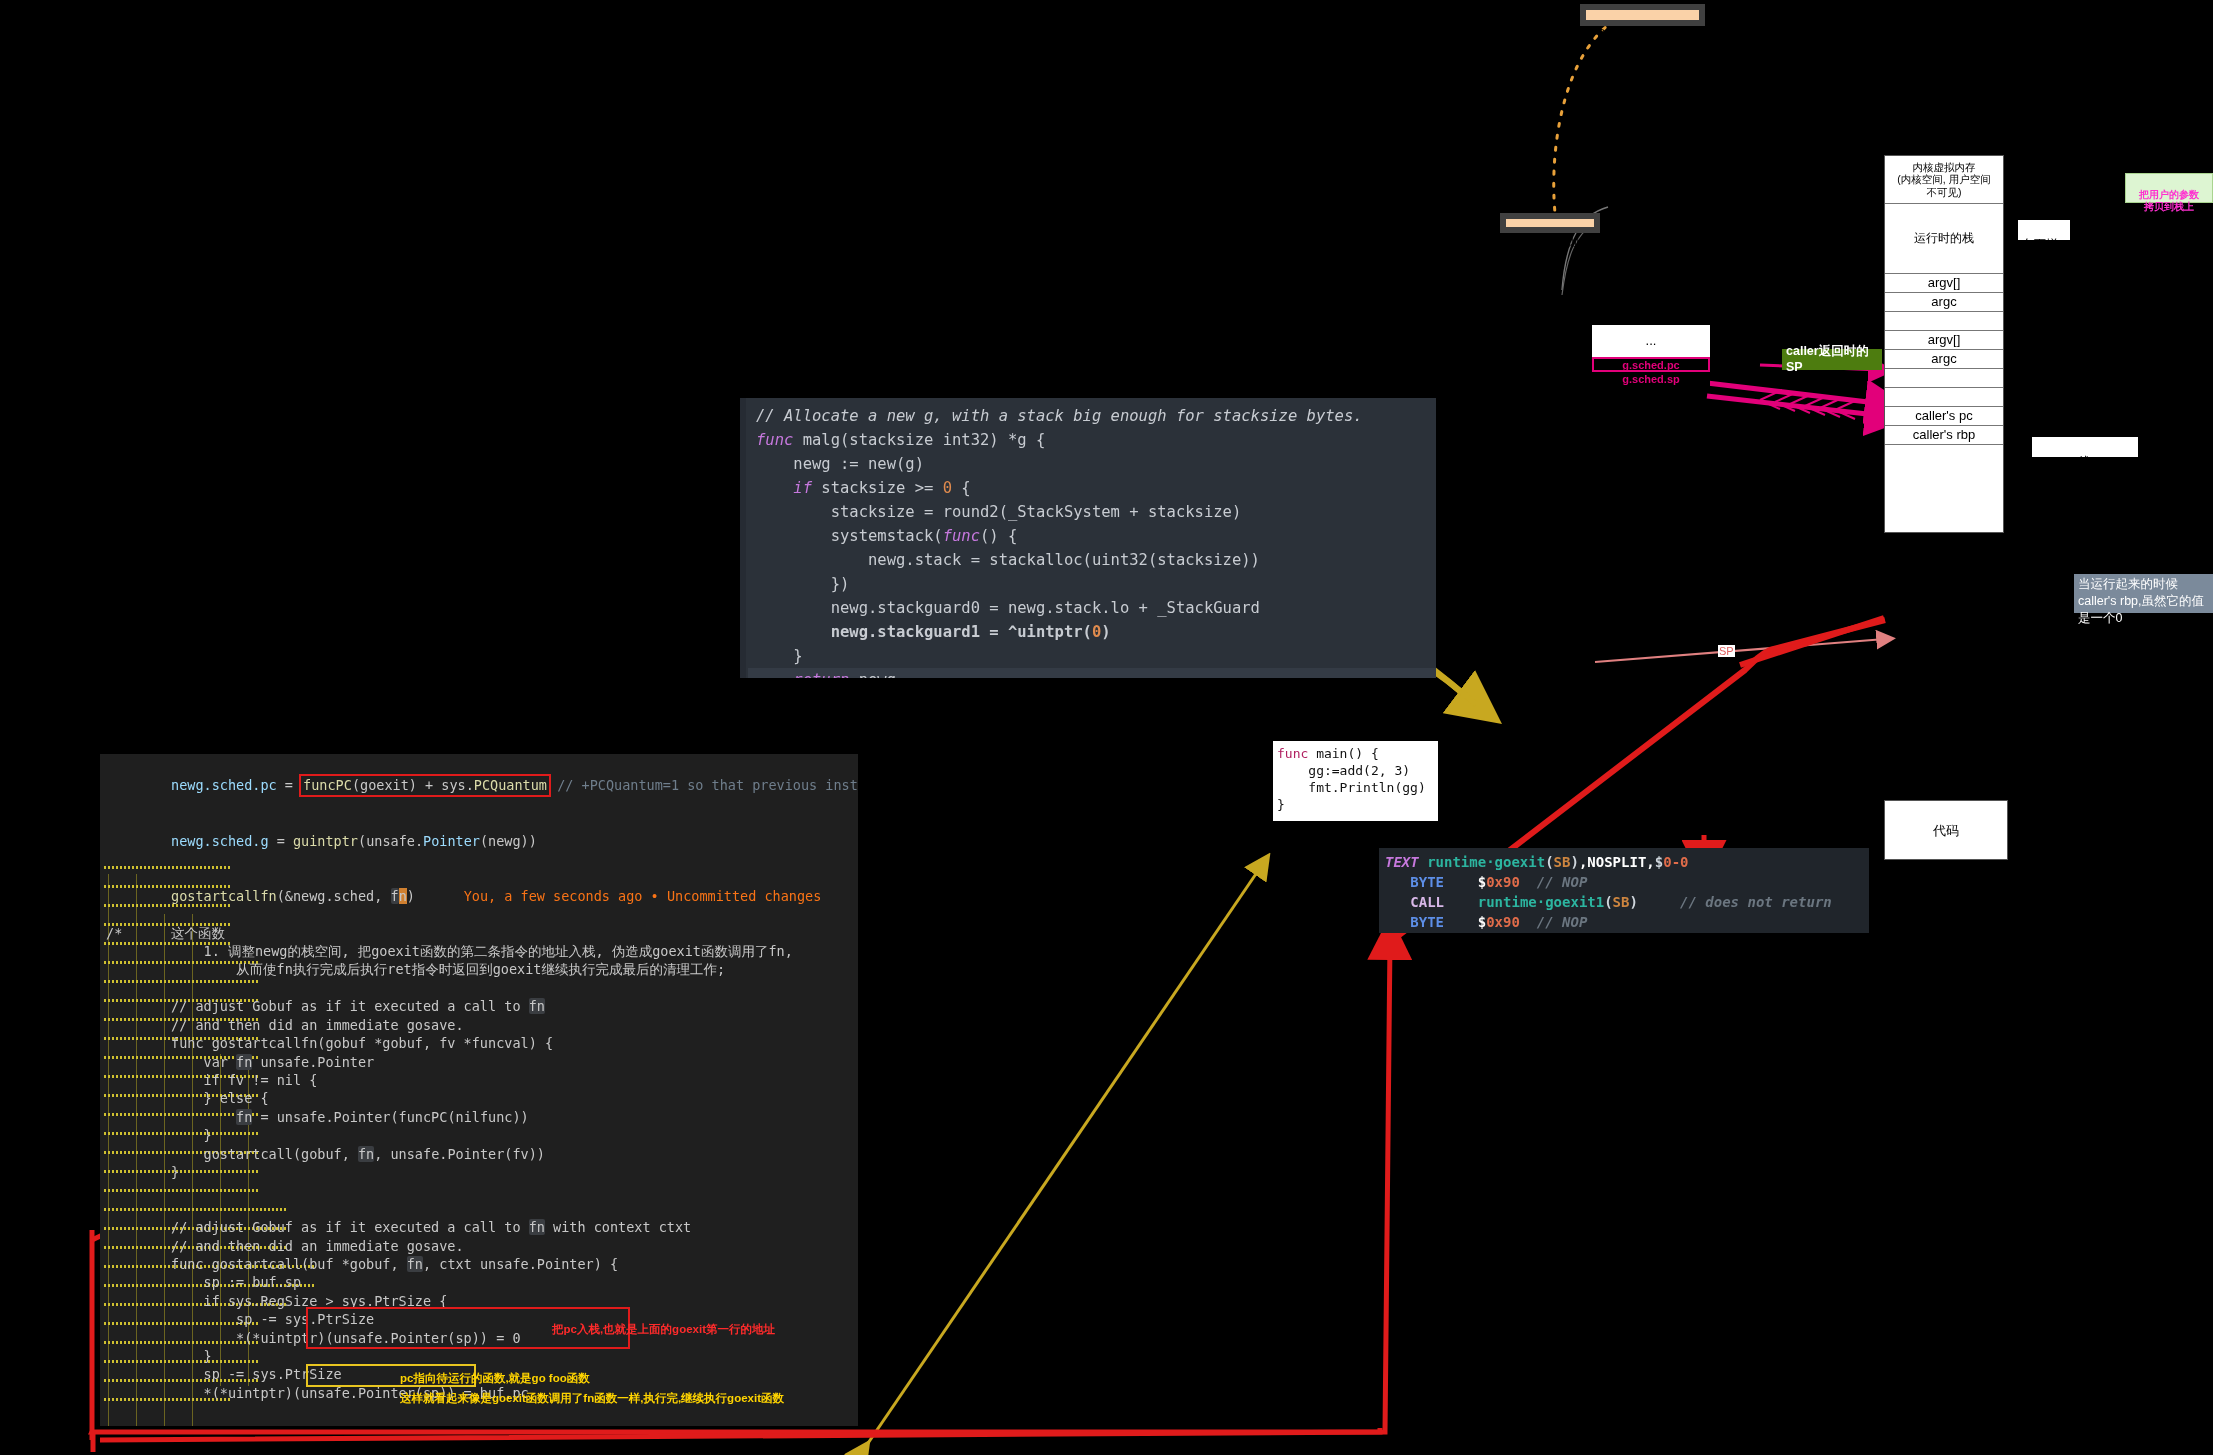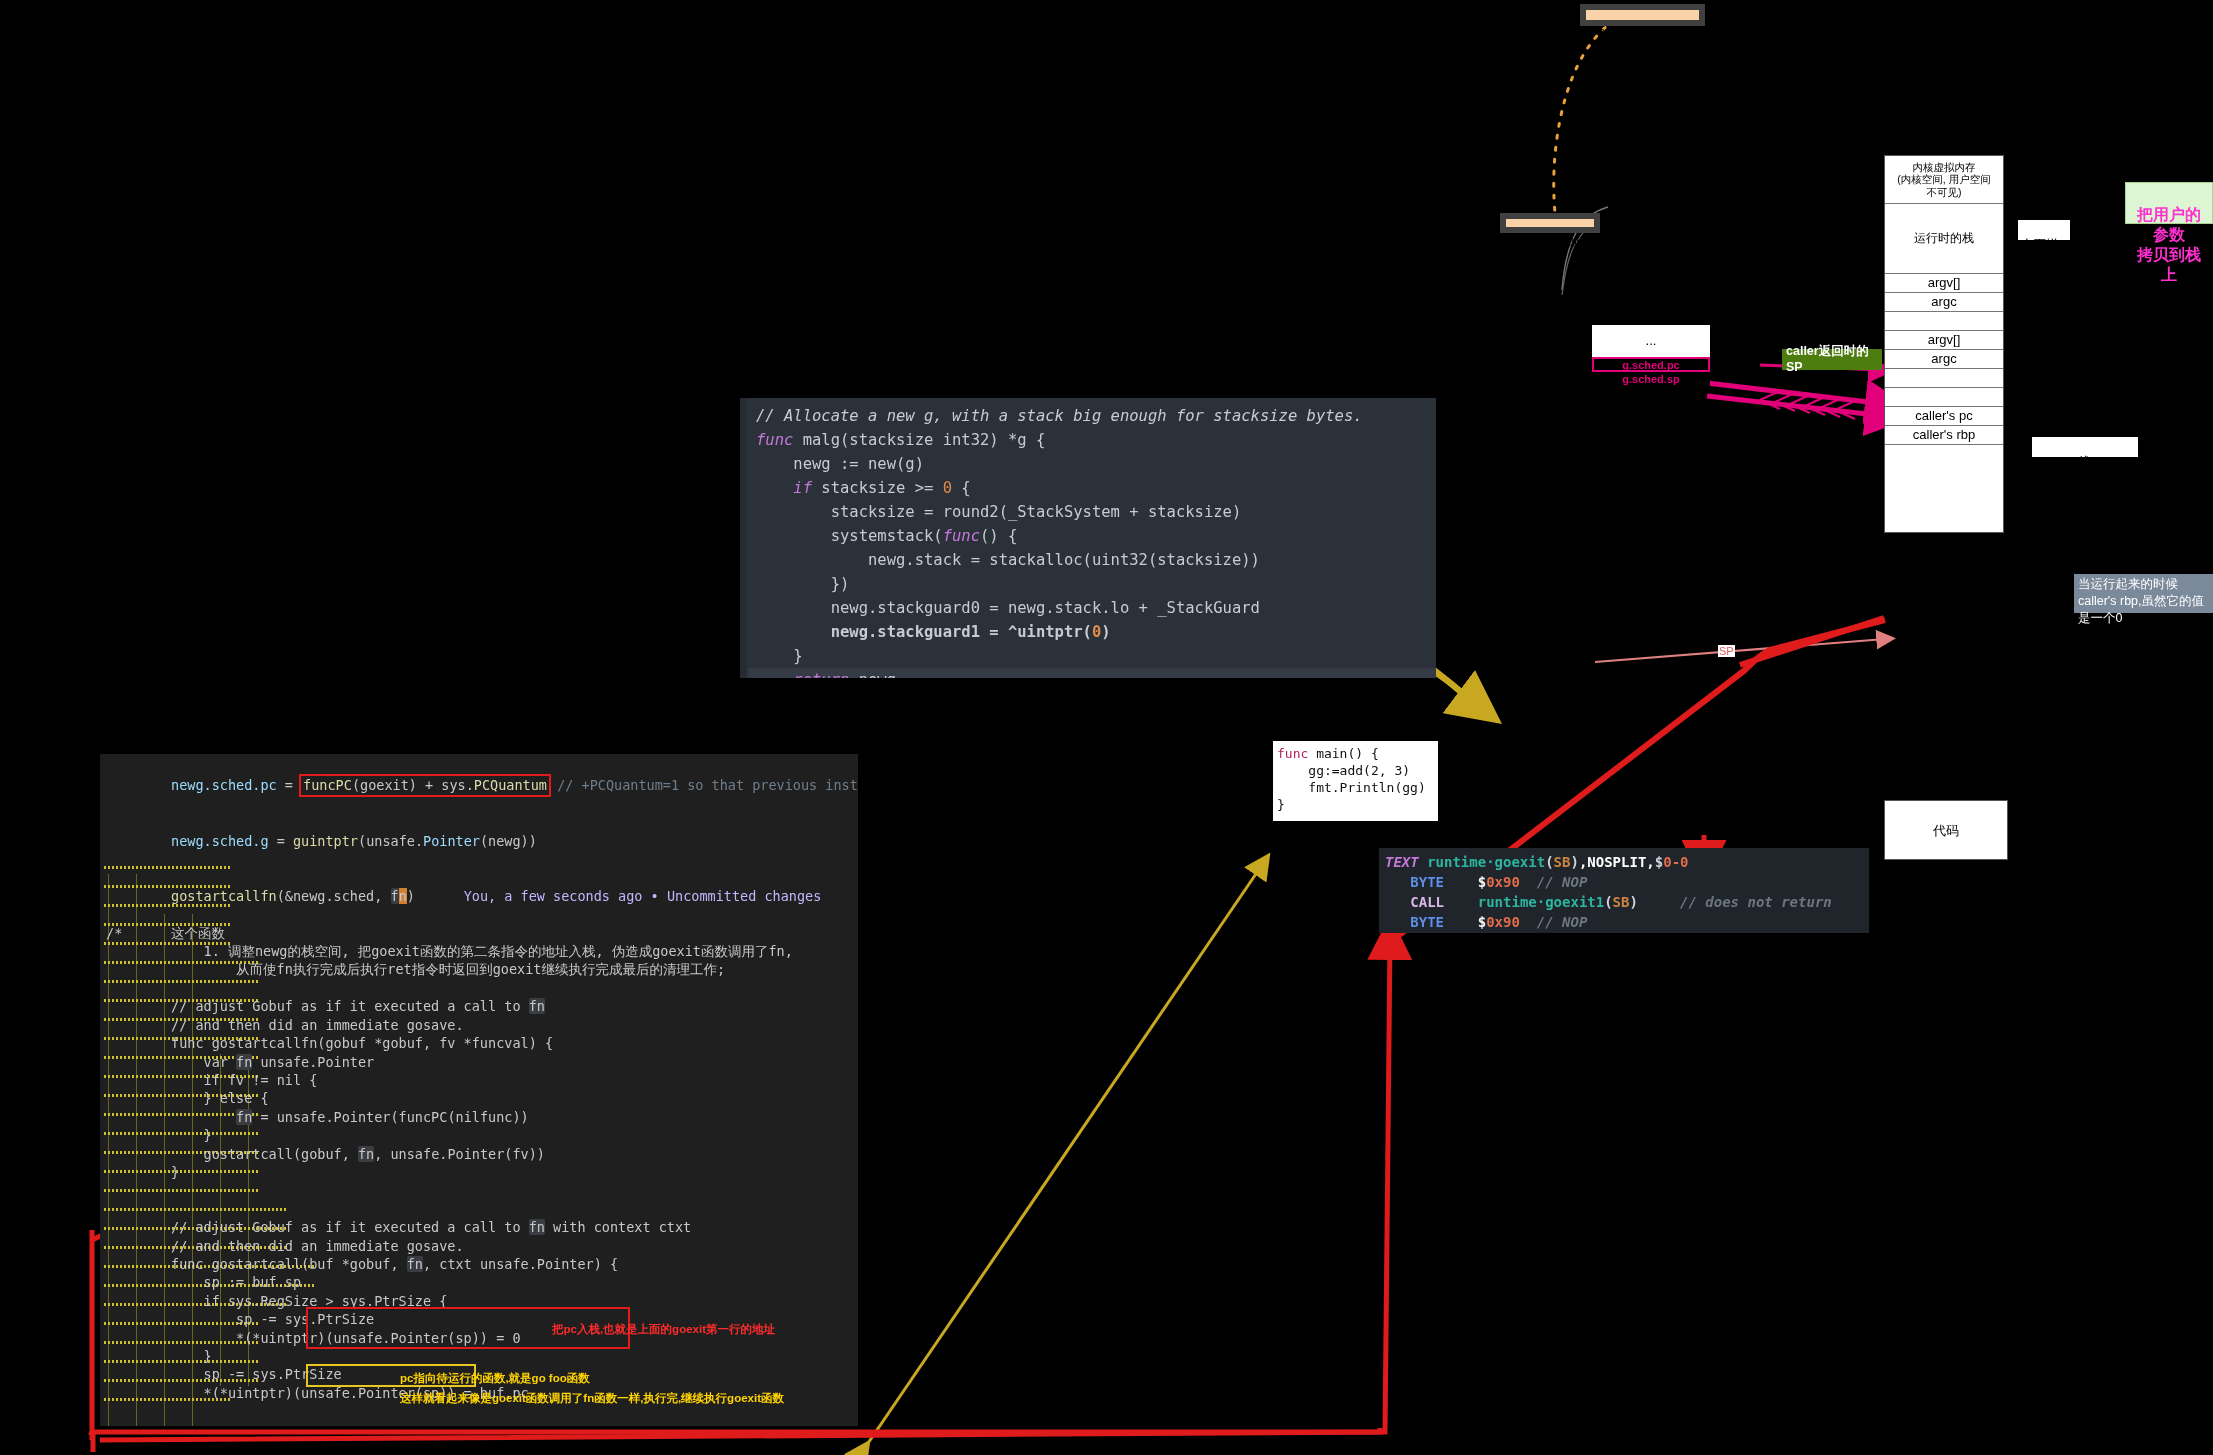--- a/index.html
+++ b/index.html
@@ -42,21 +42,21 @@
   .c-kw{color:#c678dd;font-style:italic;}
   .c-num{color:#e08b4e;}
   .hl-line{background:#343b45;}
 
   
   .ed-dark .codeline{font-size:13.5px;line-height:18.4px;color:#c8c8c8;}
   .d-prop{color:#9cdcfe;}
   .d-fn{color:#dcdcaa;}
   .d-cmt{color:#6f7e8c;}
   .d-cn{color:#c9c9c9;}
-  .d-ghost{color:#c4b5fd;}
+  .d-ghost{color:#f97316;}
   .d-var{background:#3a3d41;border-radius:2px;}
   .box-red{outline:2px solid #e01b1b;}
   .box-yellow{outline:2px solid #e8c520;}
 
   
   .ed-asm .codeline{font-size:14px;line-height:20px;color:#cfd6dd;font-weight:bold;}
   .a-text{color:#c678dd;font-style:italic;}
   .a-sym{color:#2cb5a0;}
   .a-sb{color:#cd853f;}
   .a-op{color:#5d8fe8;}
@@ -138,21 +138,21 @@
   </svg>
 
   <div class="note note-orange" style="left:1580px;top:4px;width:125px;height:22px;font-size:12px;">
     <span>FS寄存器保存TLS基地址</span>
   </div>
 
   <div class="note note-orange" style="left:1500px;top:213px;width:100px;height:20px;font-size:11.5px;">
     <span>m.tls[0]的地址</span>
   </div>
 
-  <div class="note note-green" style="left:2125px;top:182px;width:88px;height:42px;font-size:16px;">
+  <div class="note note-green" style="left:2125px;top:173px;width:88px;height:30px;font-size:10px;">
     <span>把用户的参数
 拷贝到栈上</span>
   </div>
 
   <div class="note note-white" style="left:2018px;top:220px;width:52px;height:20px;font-size:12px;">
     <span>向下增长</span>
   </div>
 
   <div class="note note-white" style="left:2032px;top:437px;width:106px;height:20px;font-size:12.5px;">
     <span>mstart1栈 callee</span>

